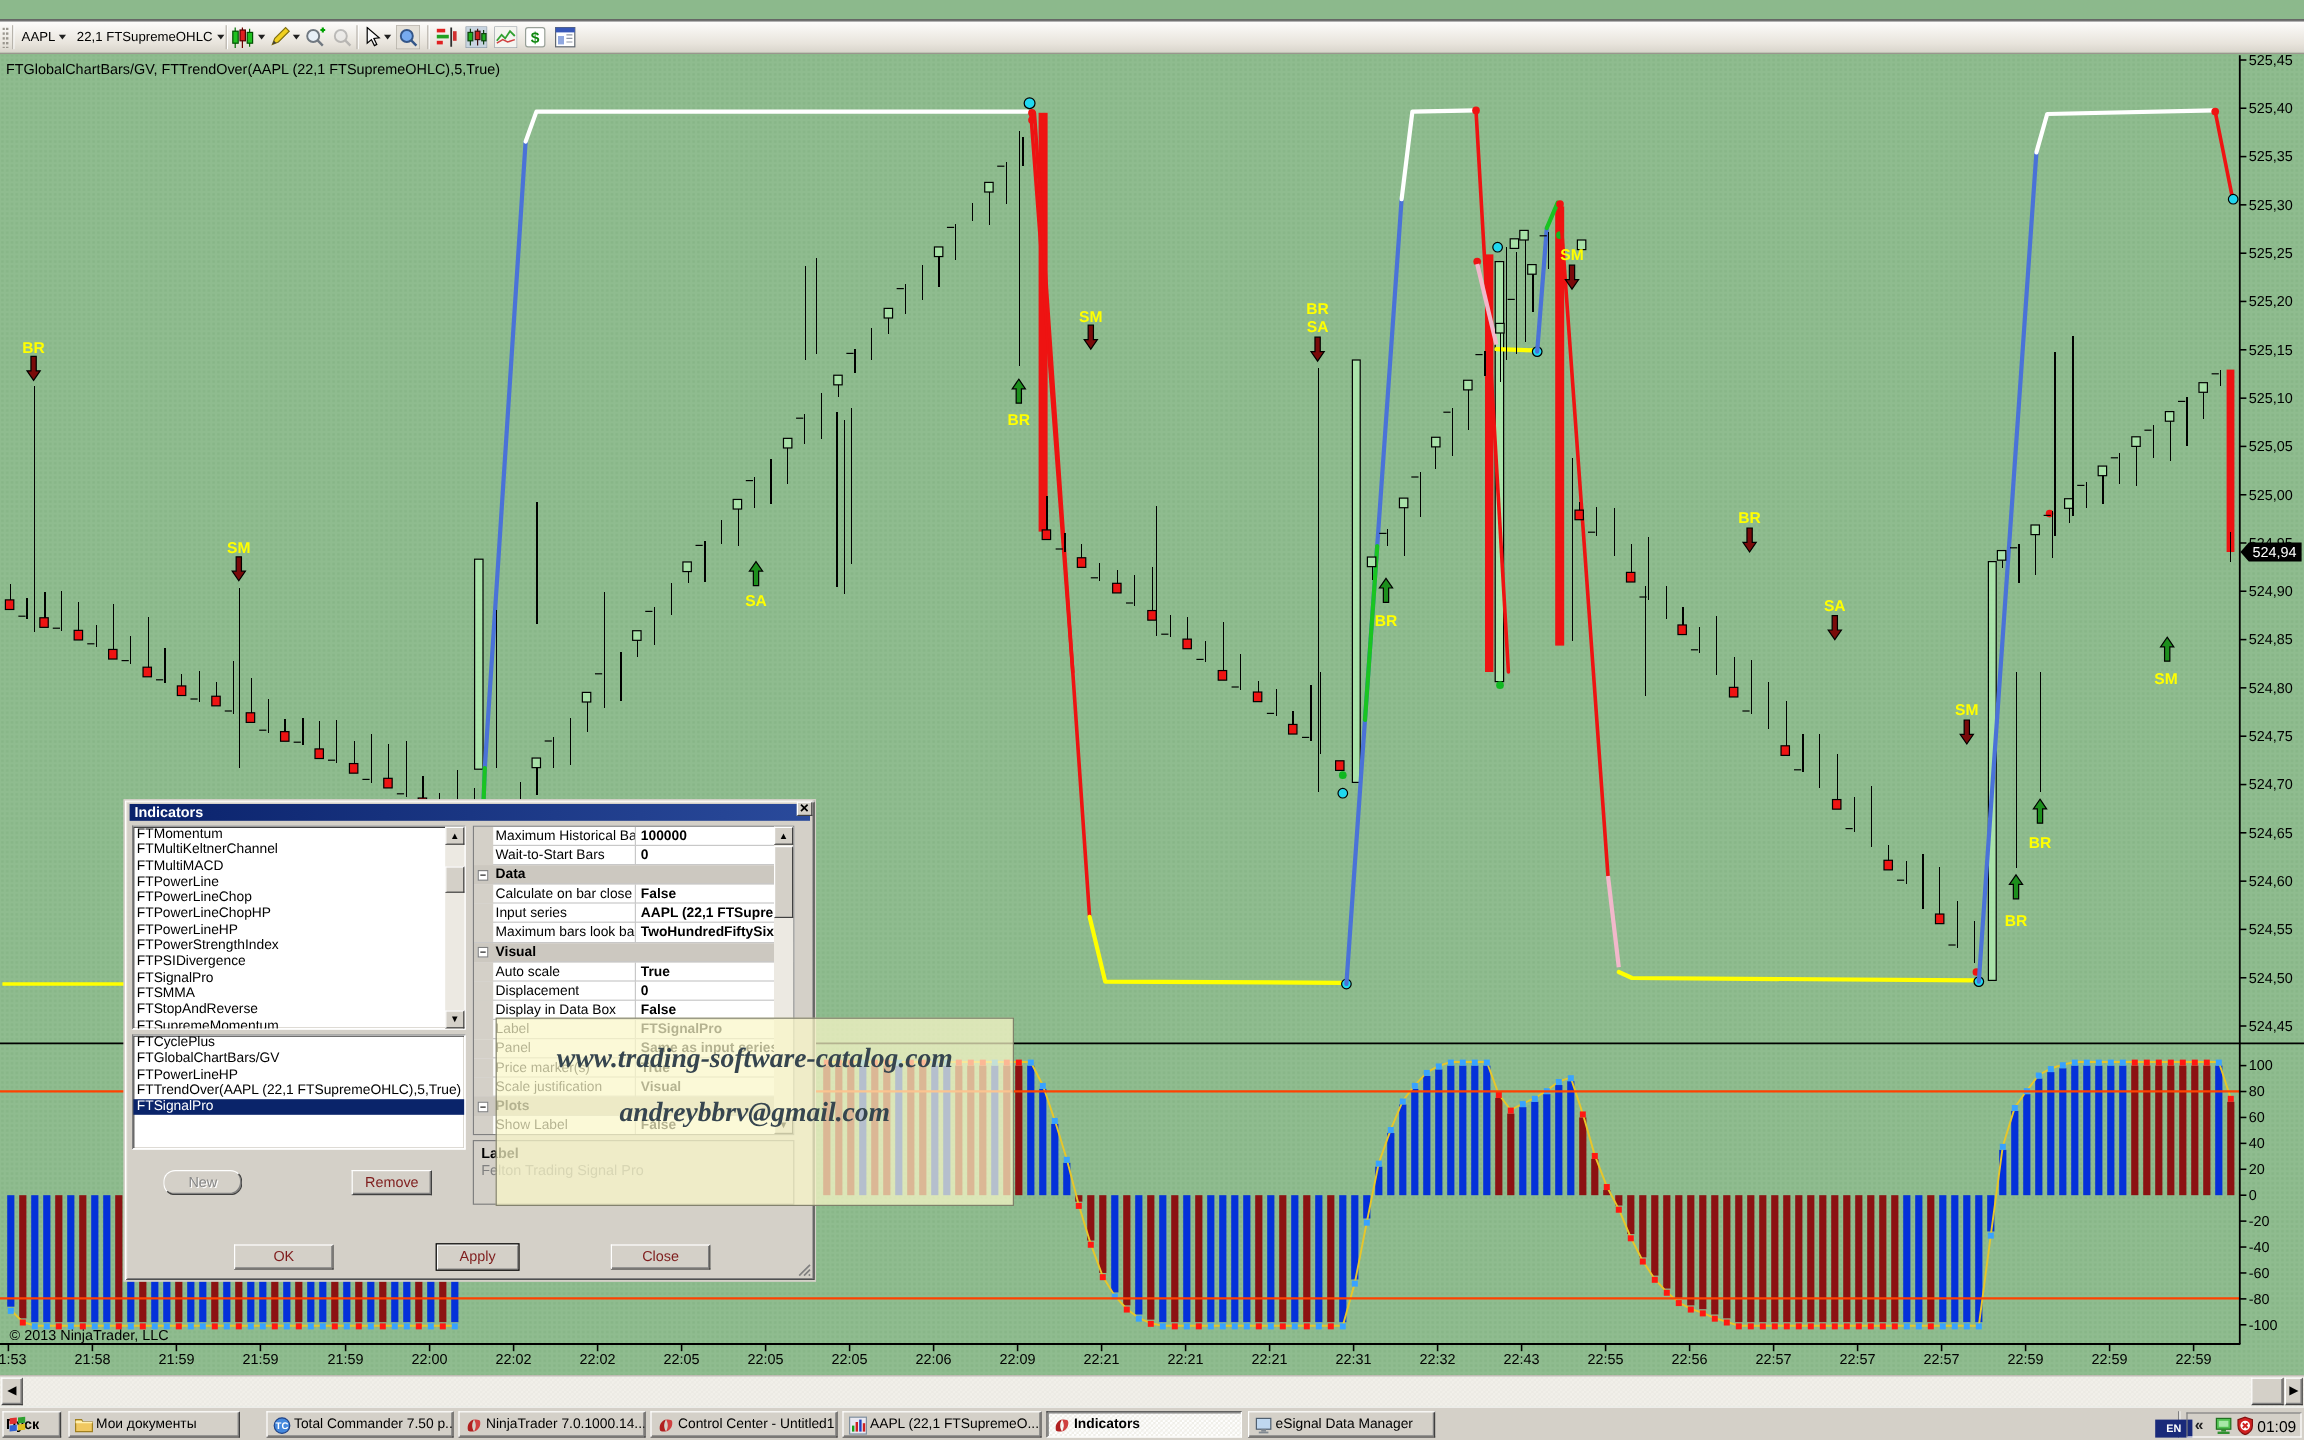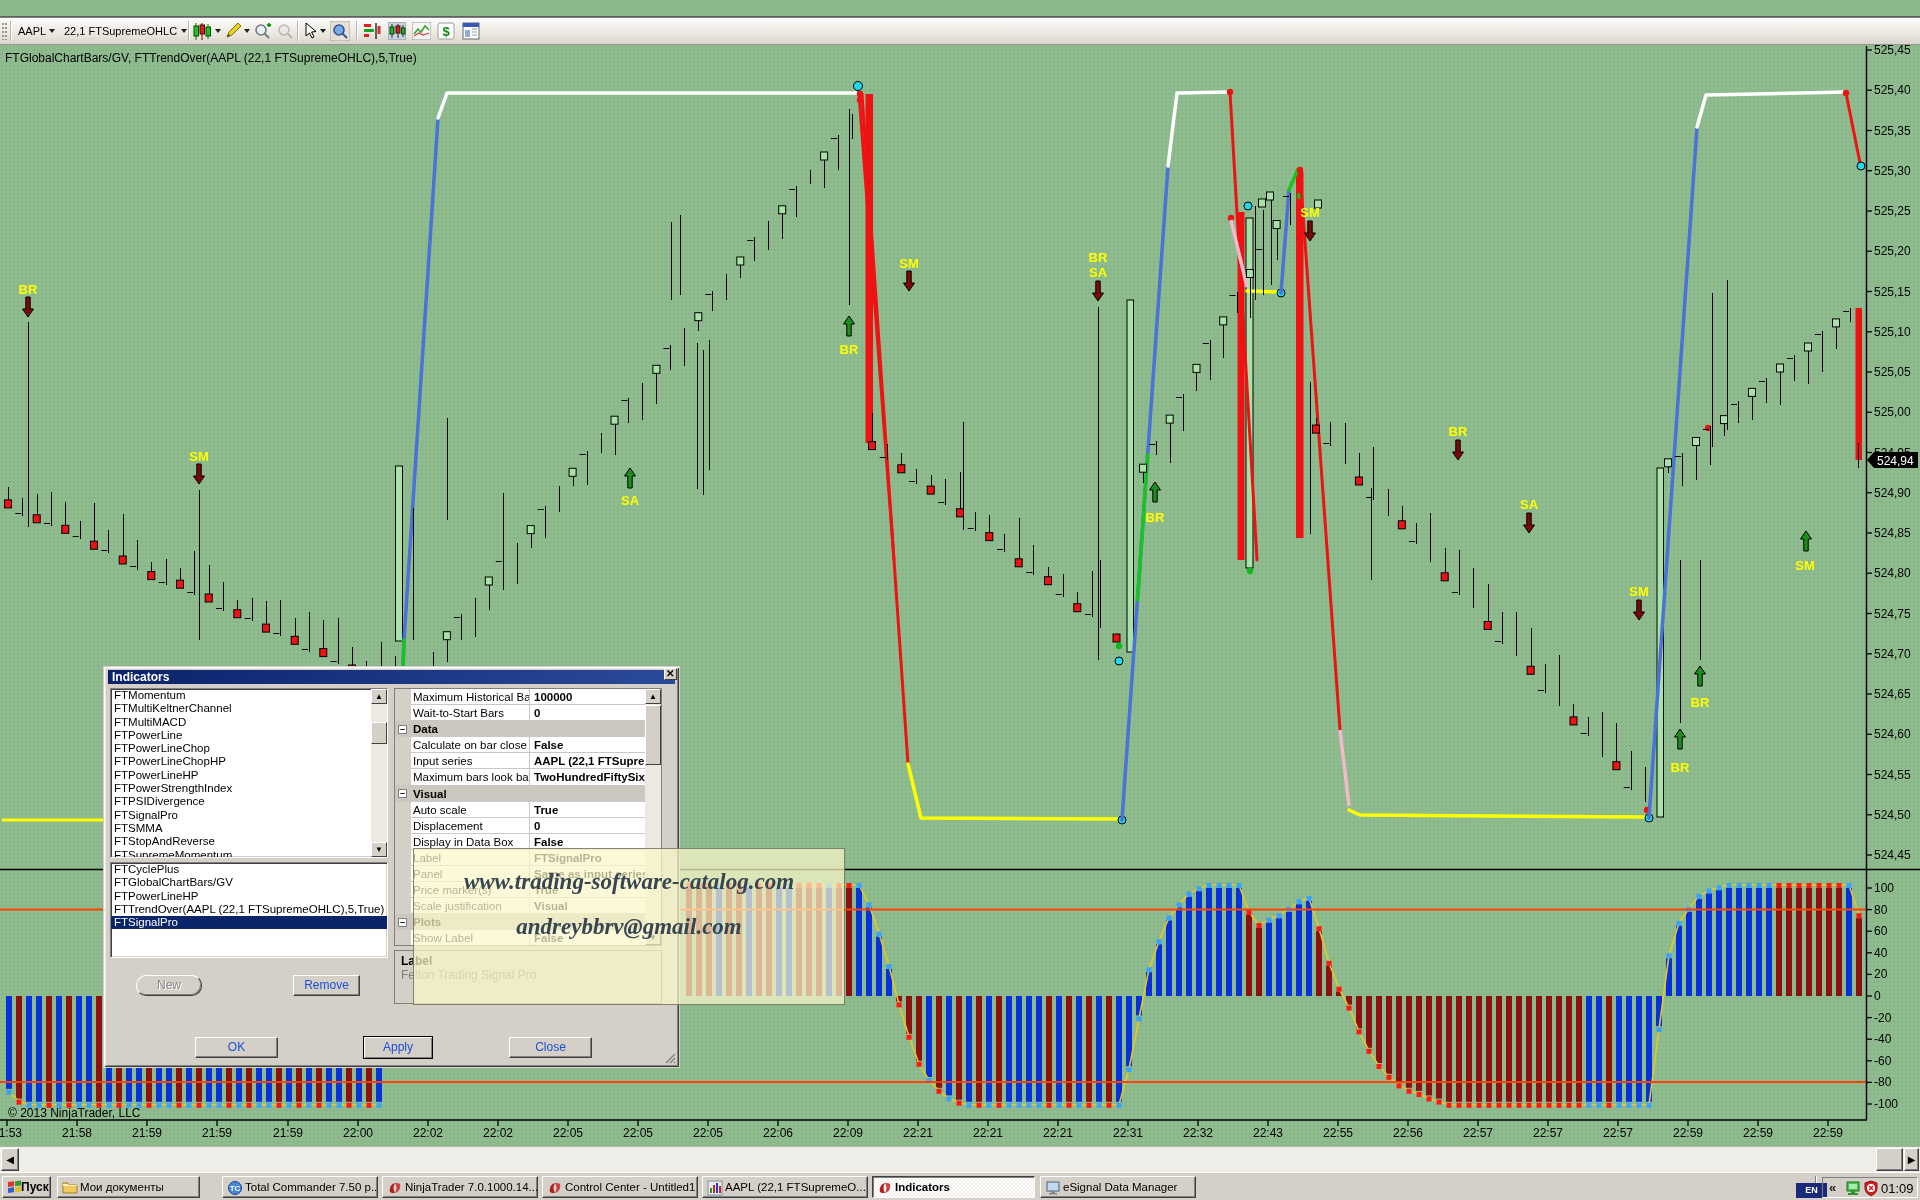--- a/index.html
+++ b/index.html
@@ -29,21 +29,21 @@
 #list1 { position:absolute; left:6px; top:21px; width:278px; height:170px; background:#fff; overflow:hidden; }
 #list2 { position:absolute; left:6px; top:195px; width:278px; height:96px; background:#fff; overflow:hidden; }
 .li { height:13.3px; line-height:13.4px; padding-left:3px; white-space:nowrap; font-size:11.5px; }
 .sel { background:#0a246a; color:#fff; }
 .sb { position:absolute; background:#ece9e2; }
 .sbtn { position:absolute; width:16px; height:15px; background:#d4d0c8;
   border-top:1px solid #fff; border-left:1px solid #fff; border-right:1px solid #404040; border-bottom:1px solid #404040;
   text-align:center; font-size:8px; line-height:14px; color:#000; }
 .btn { position:absolute; height:21px; background:#d4d0c8; border-top:1px solid #fff; border-left:1px solid #fff;
   border-right:1px solid #404040; border-bottom:1px solid #404040; box-shadow: inset -1px -1px 0 #808080;
-  text-align:center; font-size:12px; line-height:19px; color:#1d4ed8; }
+  text-align:center; font-size:12px; line-height:19px; color:#7f1d1d; }
 #grid { position:absolute; left:290px; top:21px; width:268px; height:258px; background:#fff; overflow:hidden;
   border:1px solid #808080; }
 .grow { position:relative; height:16.1px; border-bottom:1px solid #c8c8c8; }
 .gname { position:absolute; left:16px; top:0; width:119px; height:16px; line-height:16px; padding-left:2px;
   border-right:1px solid #c8c8c8; font-size:11.5px; white-space:nowrap; overflow:hidden;}
 .gval { position:absolute; left:136px; top:0; right:0; height:16px; line-height:16px; padding-left:3px;
   font-weight:bold; font-size:11.5px; white-space:nowrap; overflow:hidden;}
 .gsec { background:#ccc8c0; font-weight:bold; }
 .gsec .gname { border-right:none; font-weight:bold; width:200px;}
 .ggut { position:absolute; left:0; top:0; width:16px; height:16px; background:#ccc8c0; }
@@ -1100,21 +1100,21 @@
 <div id="watermark">
 <div style="position:absolute;left:0;width:430px;top:20px;font-size:23px;">www.trading-software-catalog.com</div>
 <div style="position:absolute;left:0;width:430px;top:65px;font-size:23px;">andreybbrv@gmail.com</div>
 </div>
 <div id="hscroll">
 <div class="hbtn" style="left:1px;width:18px">◀</div>
 <div class="hbtn" style="left:1876px;width:27px"></div>
 <div class="hbtn" style="left:1904px;width:15px">▶</div>
 </div>
 <div id="taskbar">
-    <div class="task" style="left:2px;width:49px;font-weight:bold;padding-left:18px;font-size:12px" id="startbtn"><svg class="ticon" viewBox="0 0 16 16">
+    <div class="task" style="left:2px;width:49px;font-weight:bold;padding-left:2px;font-size:12px" id="startbtn"><svg class="ticon" viewBox="0 0 16 16">
         <rect x="1" y="2" width="6" height="5" fill="#e03030" transform="skewY(-6 )"></rect>
         <rect x="8" y="2" width="6" height="5" fill="#30a030" transform="skewY(-6)"></rect>
         <rect x="1" y="8" width="6" height="5" fill="#3060d0" transform="skewY(-6)"></rect>
         <rect x="8" y="8" width="6" height="5" fill="#e0c020" transform="skewY(-6)"></rect>
       </svg>Пуск</div>
     <div class="task" style="left:57px;width:143px"><svg class="ticon" viewBox="0 0 16 16">
         <path d="M1 4 L1 13 L15 13 L15 5 L7 5 L6 3 L1 3 Z" fill="#f0c860" stroke="#a08020"></path>
         <path d="M1 6 L15 6 L15 5 L7 5 L6 4 L1 4 Z" fill="#fff0b0"></path>
       </svg>Мои документы</div>
     <div class="task" style="left:222px;width:156px"><svg class="ticon" viewBox="0 0 16 16">

